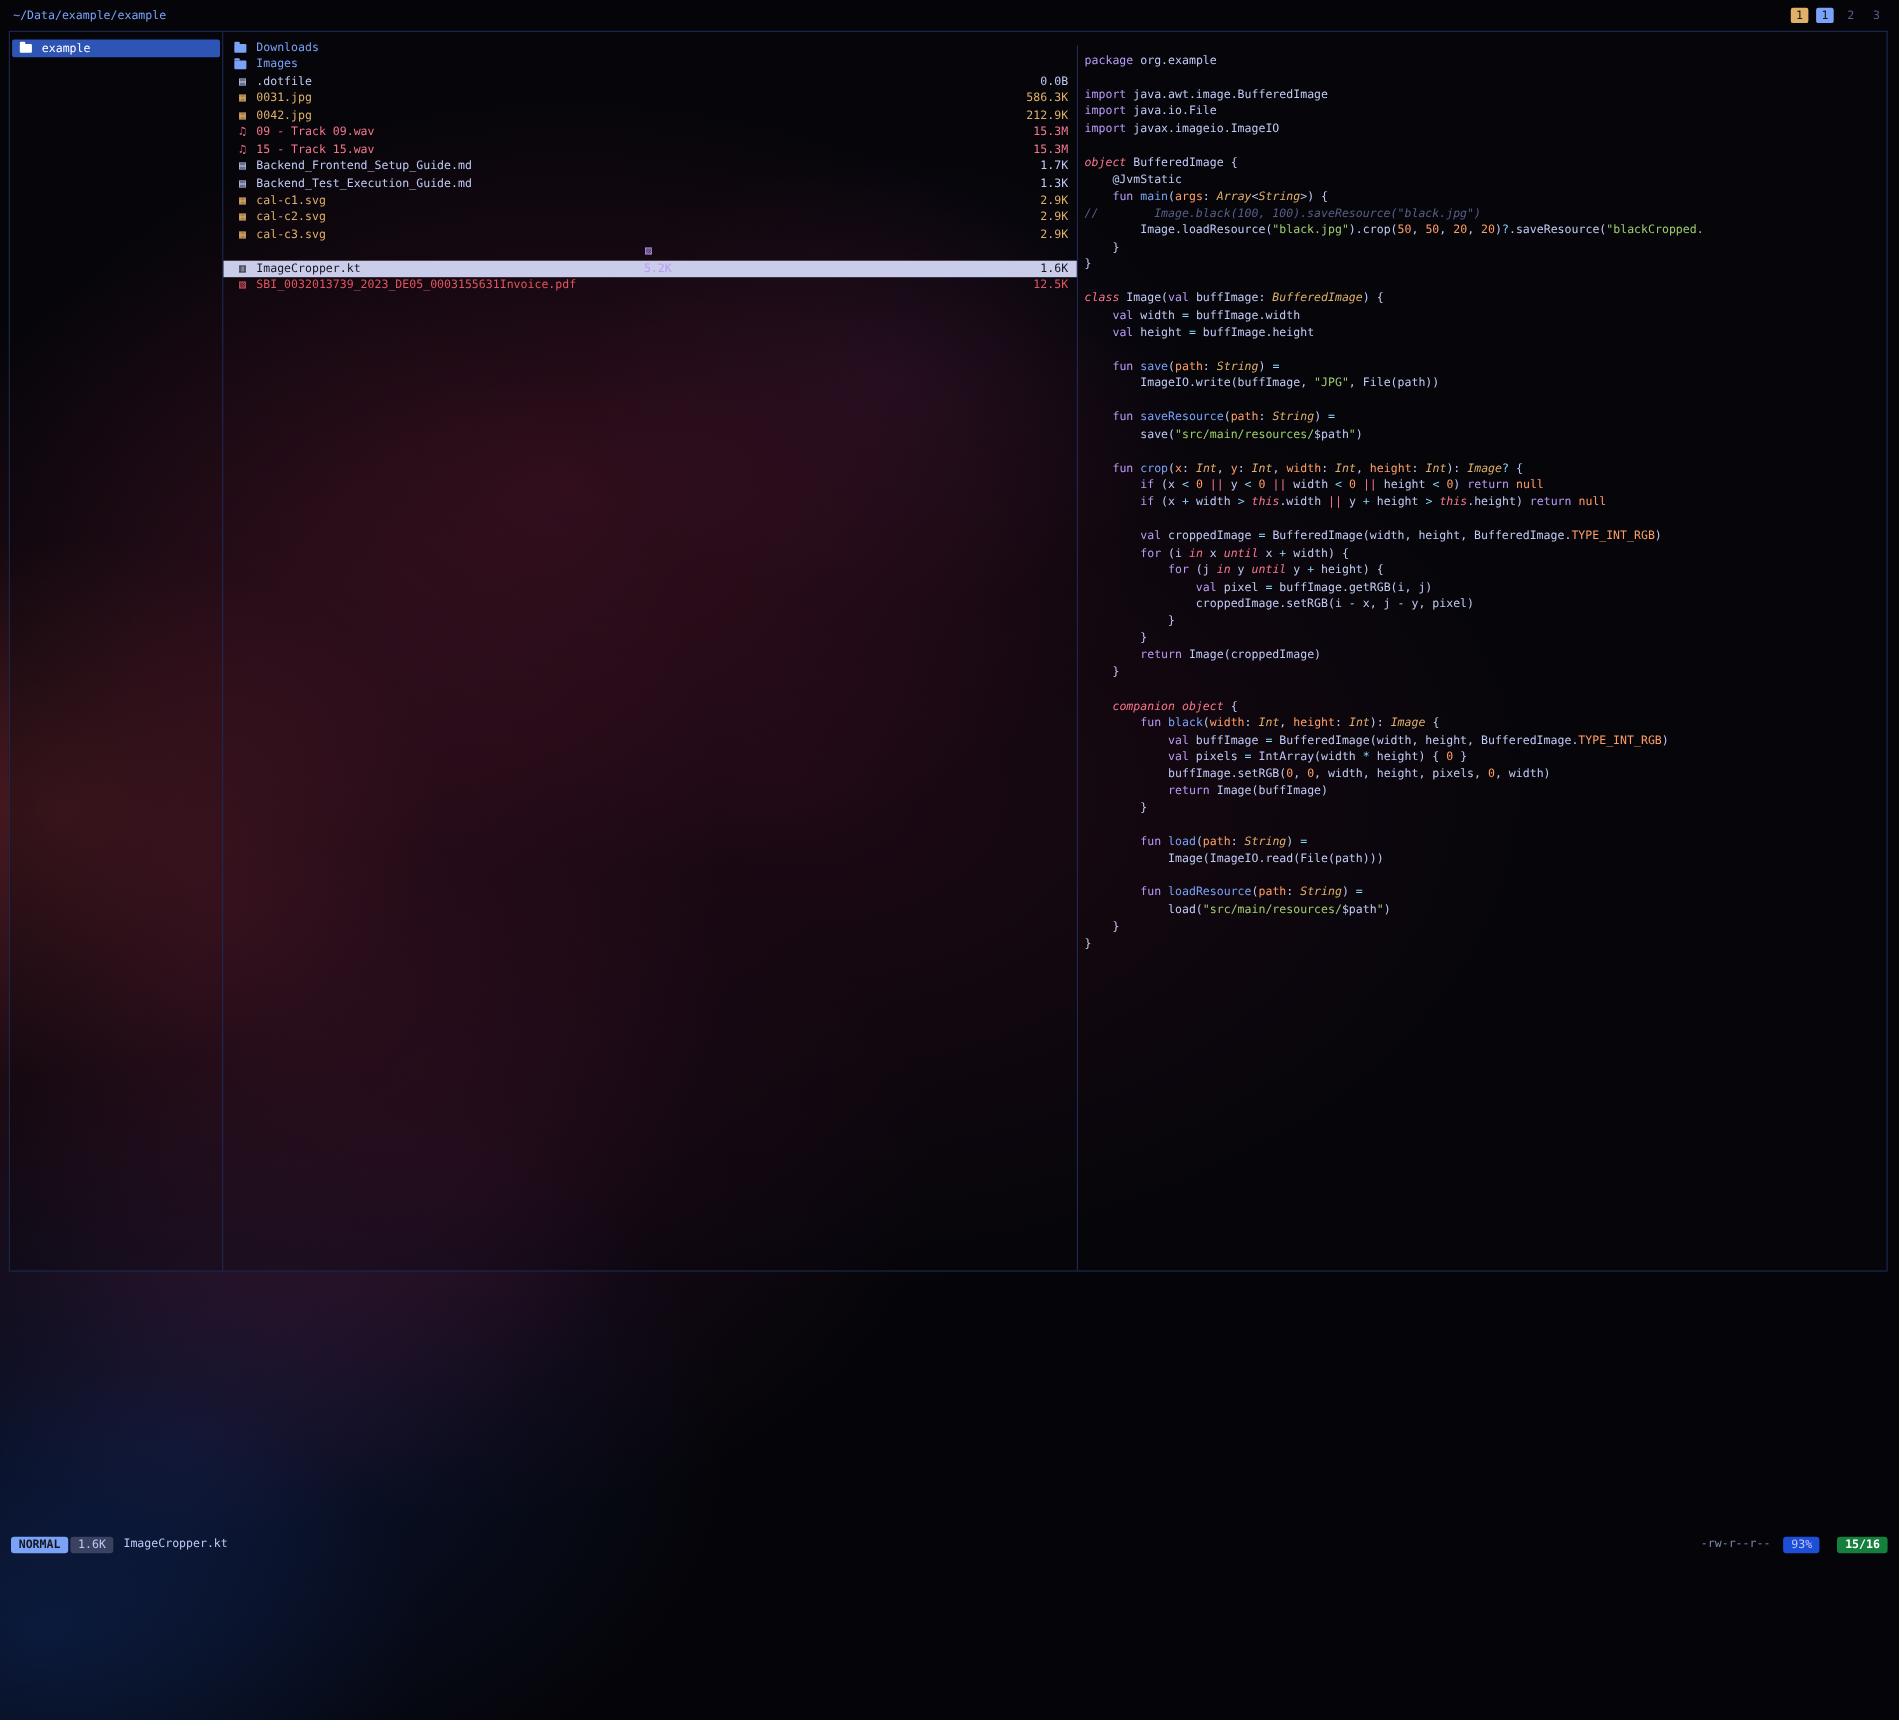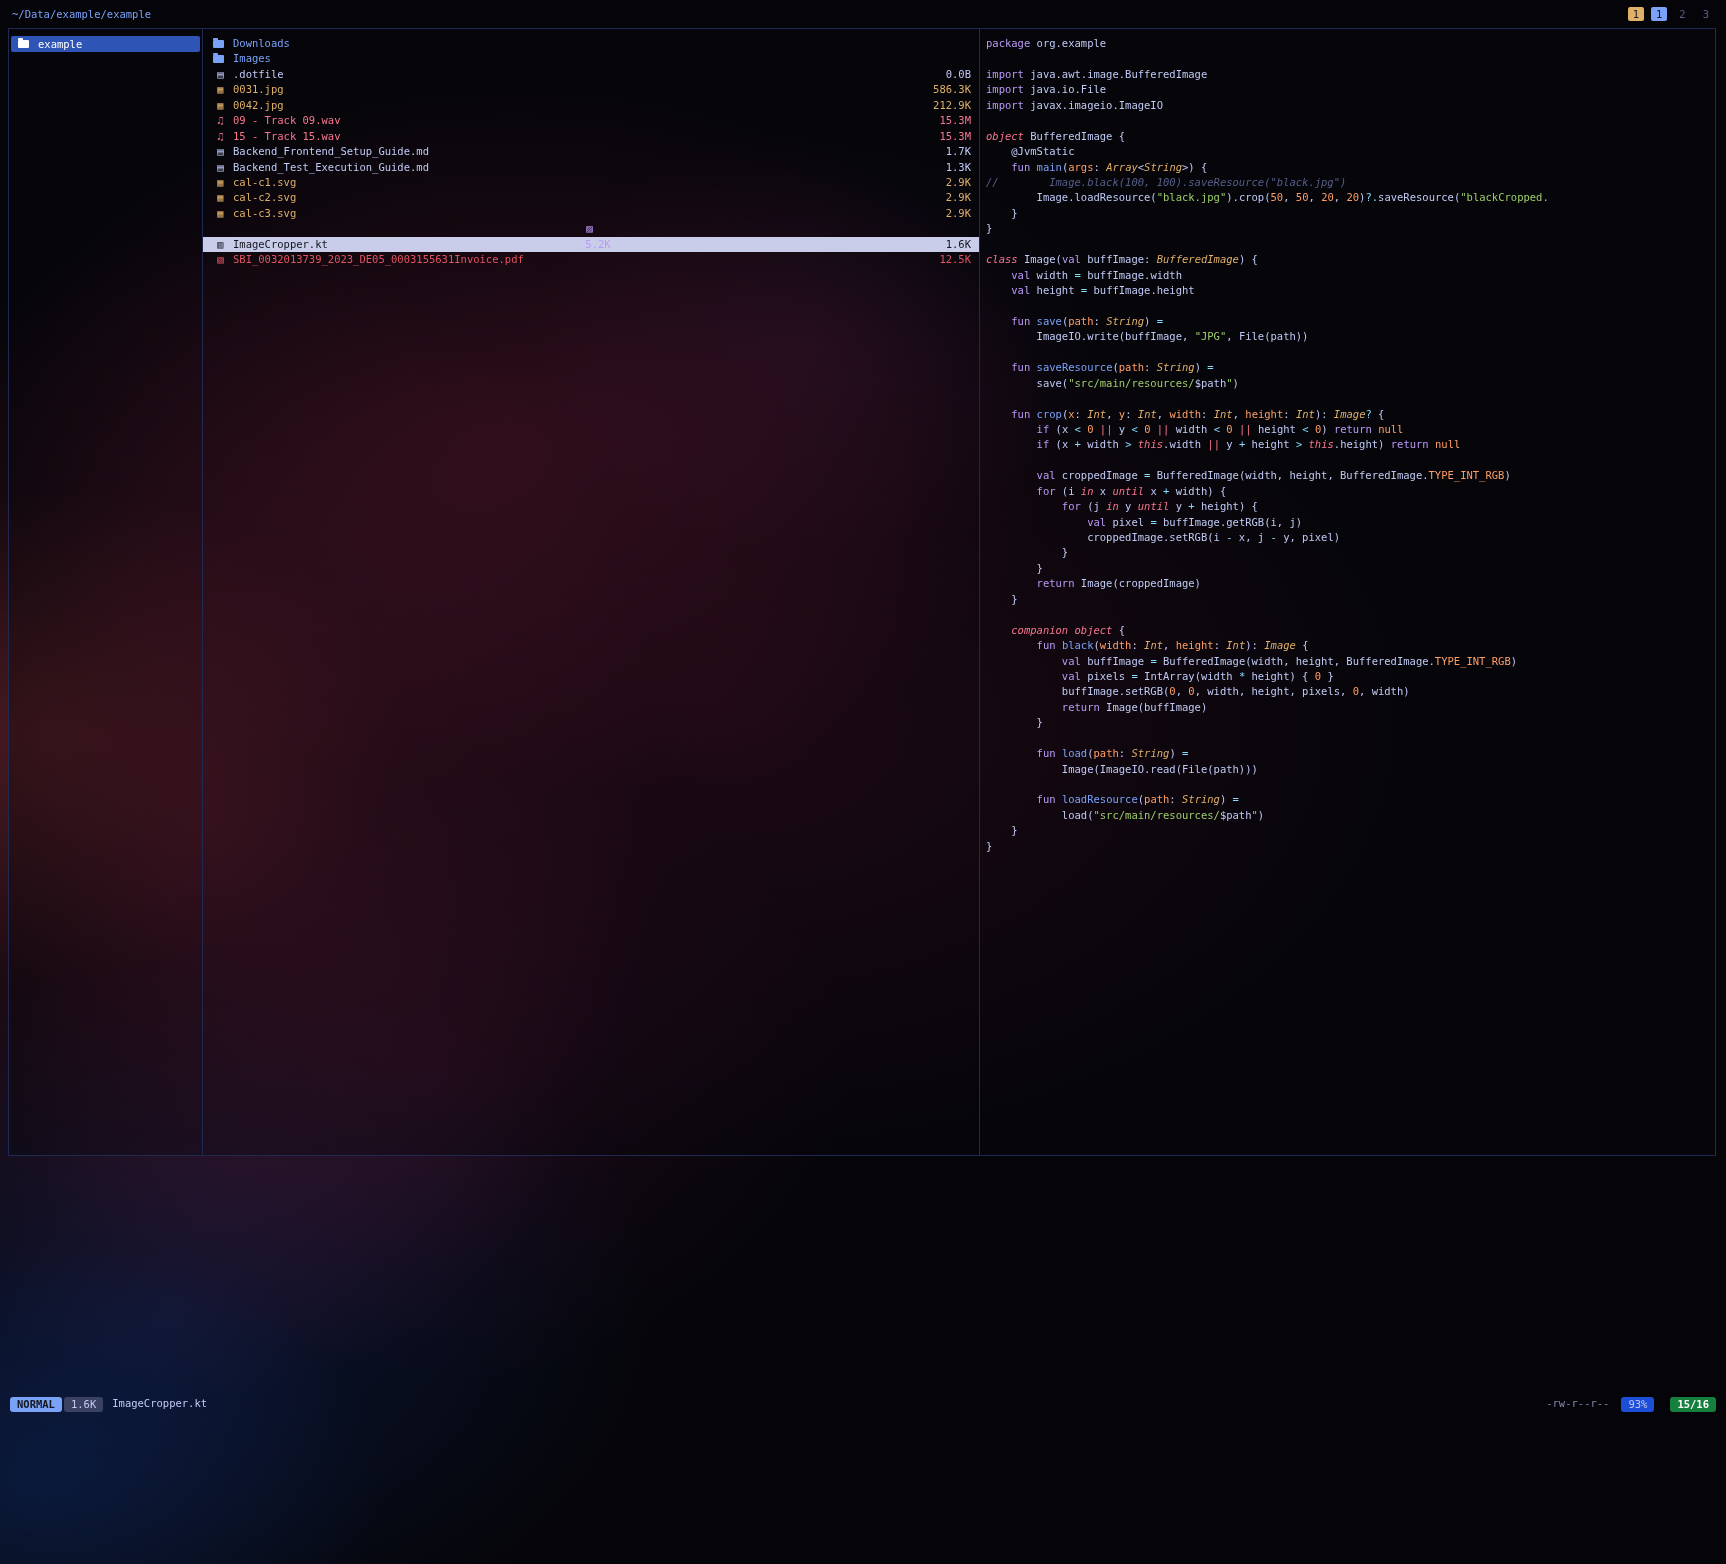--- a/index.html
+++ b/index.html
@@ -30,21 +30,21 @@
 
   .panes{
     position:absolute;left:8px;top:28px;width:1708px;height:1128px;
     display:flex;background:rgba(7,8,14,0.30);
     border:1px solid #1e2a52;box-sizing:border-box;
   }
   .pane{box-sizing:border-box;padding-top:7px;overflow:hidden;}
   .pane + .pane{border-left:1px solid #1e2a52;}
   .pane-parent{width:193px;}
   .pane-files{flex:1 1 auto;}
-  .pane-preview{width:736px;padding-left:6px;padding-right:4px;}
+  .pane-preview{width:736px;padding-left:6px;padding-right:4px;margin-top:12px;}
 
   
   .prow{display:flex;align-items:center;height:16px;margin:0 2px 1px 2px;padding:0 7px;border-radius:2px;color:#c0caf5;}
   .prow.sel{background:#2e55b5;color:#ffffff;}
 
   
   .frow{display:flex;align-items:center;height:15.45px;line-height:15.45px;padding:0 8px 0 10px;white-space:pre;}
   .fname{flex:1 1 auto;overflow:hidden;}
   .fsize{margin-left:12px;flex:0 0 auto;}
   .t-dir{color:#7aa2f7;}

